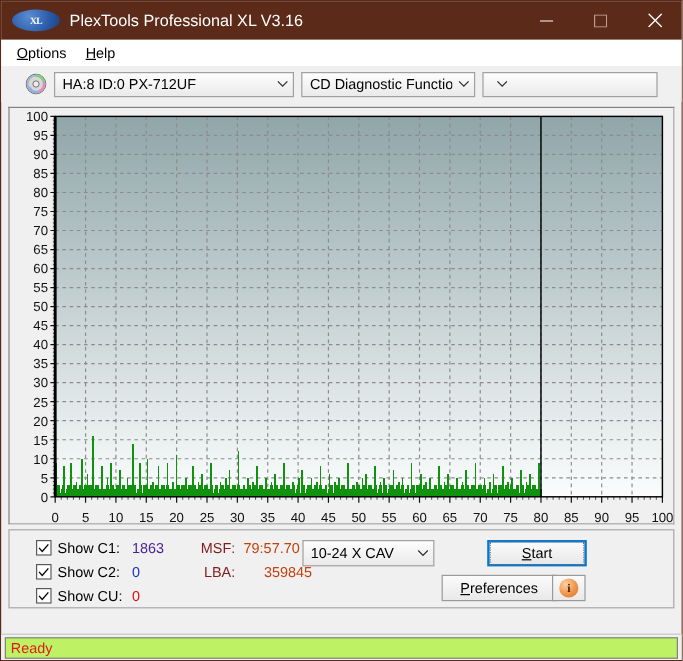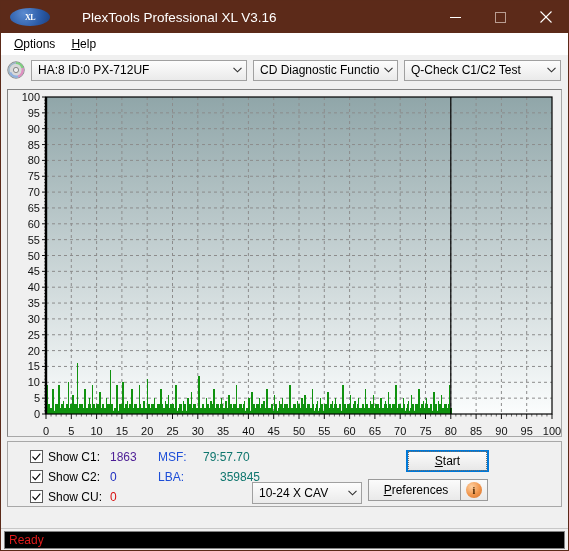--- a/index.html
+++ b/index.html
@@ -31,21 +31,20 @@
     margin-left: 9px; margin-right: 8px;
     background: radial-gradient(circle at 35% 30%, #5b8bd0 0%, #2a5ba8 60%, #1d3f7d 100%);
     display: flex; align-items: center; justify-content: center;
     font-size: 8px; font-weight: bold; color: #ffffff;
     letter-spacing: -0.5px;
     font-family: "Liberation Serif", serif;
   }
   .title-text {
     color: #ffffff; font-size: 13.5px;
     white-space: nowrap;
-    margin-left: 24px;
   }
   .win-buttons {
     position: absolute; right: 0; top: 0;
     height: 32px; display: flex;
   }
   .win-btn {
     width: 45px; height: 32px;
     display: flex; align-items: center; justify-content: center;
     color: #ffffff;
   }
@@ -62,21 +61,21 @@
   .menu-item {
     font-size: 12px; color: #000000;
     padding: 2px 8px;
   }
   .menu-item u { text-decoration: underline; }
   
   .toolbar {
     height: 30px; min-height: 30px;
     background: #f0f0f0;
     display: flex; align-items: center;
-    padding: 0 6px;
+    padding: 0 20px;
     gap: 6px;
   }
   .disc-icon { width: 18px; height: 18px; flex: 0 0 auto; }
   .sel {
     height: 21px;
     box-sizing: border-box;
     border: 1px solid #a0a0a0;
     background: linear-gradient(#fdfdfd, #eaeaea);
     display: flex; align-items: center;
     font-size: 12px; color: #000;
@@ -124,22 +123,22 @@
     display: flex; align-items: center; justify-content: center;
   }
   .cbox svg { display:block; }
   .chk-label { width: 62px; }
   .val { font-weight: normal; }
   .stat-row {
     position: absolute;
     font-size: 12px;
     display: flex; align-items: center;
   }
-  .stat-lbl { color:#1d4ed8; width: 38px; margin-right: 7px;}
-  .stat-val { color:#0f766e; }
+  .stat-lbl { color:#7f1d1d; width: 38px; text-align: right; margin-right: 7px;}
+  .stat-val { color:#c2410c; }
   .btn {
     position: absolute;
     box-sizing: border-box;
     border: 1px solid #9a9a9a;
     background: linear-gradient(#fbfbfb, #e9e9e9);
     font-size: 12px; color: #000;
     display: flex; align-items: center; justify-content: center;
   }
   .btn u { text-decoration: underline; }
   .btn-start {
@@ -158,34 +157,34 @@
   }
   .info-circle {
     width: 16px; height: 16px; border-radius: 50%;
     background: radial-gradient(circle at 35% 30%, #ffd0a0 0%, #f0944a 55%, #d4702a 100%);
     display: flex; align-items: center; justify-content: center;
     font-size: 10px; font-weight: bold; color: #4a2600;
     font-family: "Liberation Serif", serif;
   }
   .sel-speed {
     position: absolute; left: 244px; top: 8px;
-    width: 110px; height: 22px; margin-top: 32px;
+    width: 110px; height: 22px;
   }
   
   .statusbar {
     position: absolute; left: 0; right: 0; bottom: 0;
     height: 21px;
     background: #f0f0f0;
     border-top: 1px solid #c8c8c8;
     display: flex; align-items: center;
   }
   .status-inner {
     margin: 2px 3px; height: 16px; flex: 1 1 auto;
     border: 1px solid #828282;
-    background: #000000;
+    background: #bef264;
     display:flex; align-items:center;
     padding-left: 4px;
   }
   .status-text { font-size: 12px; color: #e01b1b; }
 </style>
 </head>
 <body>
 
 <div class="window">
 
@@ -236,21 +235,20 @@
     </div>
     <div class="sel sel-func">
       <span class="txt">CD Diagnostic Functions</span>
       <span class="arrow">
         <svg width="9" height="6" viewBox="0 0 9 6">
             <path d="M0.5 0.8 L4.5 4.8 L8.5 0.8" fill="none" stroke="#303030" stroke-width="1.1"></path>
           </svg>
       </span>
     </div>
     <div class="sel sel-test">
-      <span class="txt">Q-Check C1/C2 Test</span>
       <span class="arrow">
         <svg width="9" height="6" viewBox="0 0 9 6">
             <path d="M0.5 0.8 L4.5 4.8 L8.5 0.8" fill="none" stroke="#303030" stroke-width="1.1"></path>
           </svg>
       </span>
     </div>
   </div>
 
   <div class="chart-wrap">
     <svg id="chart-svg" width="555" height="346" viewBox="0 0 555 346">

